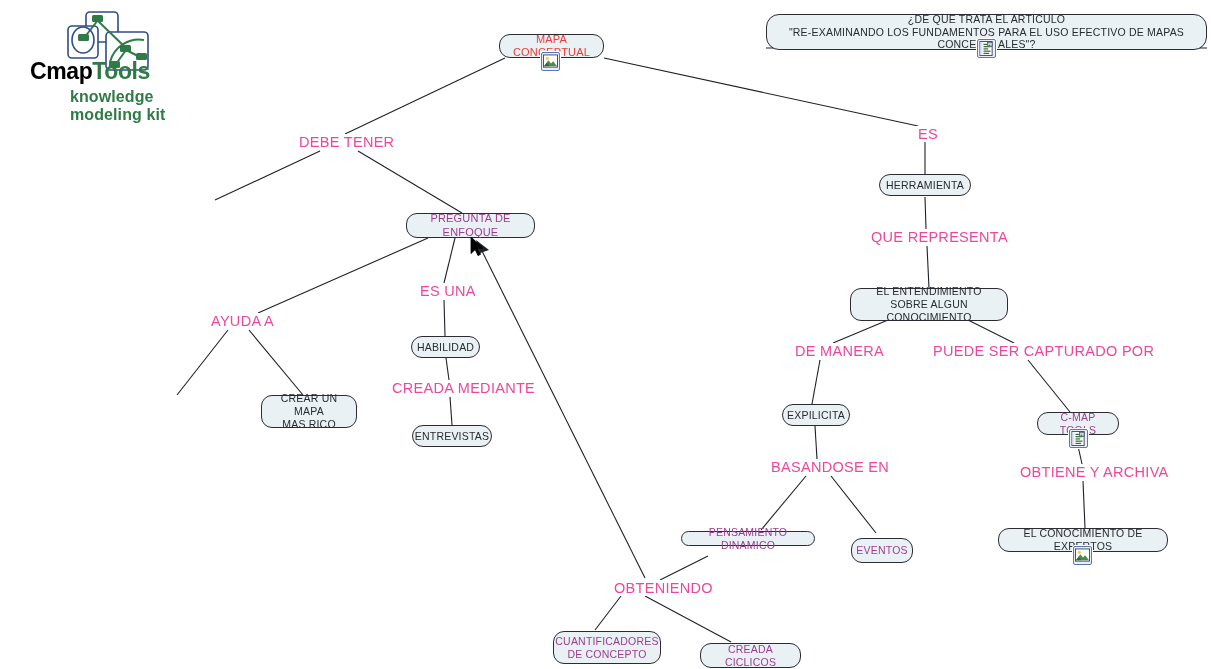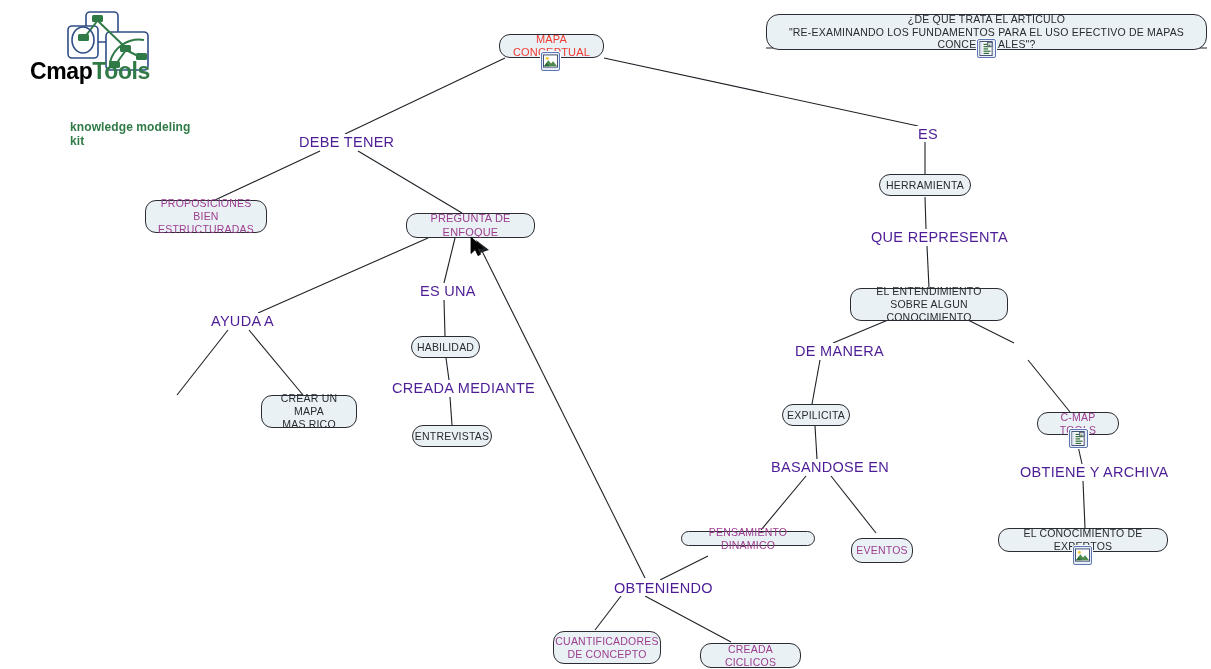--- a/index.html
+++ b/index.html
@@ -46,21 +46,21 @@
   .node.dark  { color: #262b30; }
   .node.red   { color: #ef3a33; }
   .node.plum  { color: #9c3d8f; }
 
   .node-s  { font-size: 10.5px; }
   .node-m  { font-size: 11px; }
 
   
   .link-label {
     position: absolute;
-    color: #4c1d95;
+    color: #ec4899;
     font-size: 14.5px;
     letter-spacing: .3px;
     white-space: nowrap;
     background: #ffffff;
     padding: 0 3px;
     z-index: 4;
   }
 
   
   .badge {
@@ -93,25 +93,24 @@
     font-size: 23px;
     font-weight: 700;
     letter-spacing: -.4px;
   }
   #logo .w-cmap  { color: #000000; }
   #logo .w-tools { color: #2f7a46; }
   #logo .tagline {
     position: absolute;
     left: 54px;
     top: 80px;
-    font-size: 12px;
+    font-size: 16px;
     font-weight: 700;
     color: #2f7a46;
     letter-spacing: .1px;
-    margin-top: 32px;
   }
   #logo svg.mark {
     position: absolute;
     left: 48px;
     top: 2px;
     width: 96px;
     height: 72px;
   }
 
   
@@ -217,24 +216,20 @@
   </div>
   <div class="badge" style="left:541px; top:52px;">
     <svg viewBox="0 0 16 16" xmlns="http://www.w3.org/2000/svg">
       <rect x="0.5" y="1" width="15" height="13" fill="#ffffff" stroke="#3b4a6b" stroke-width="1"></rect>
       <circle cx="4.6" cy="4.6" r="1.7" fill="#f0cf4a"></circle>
       <path d="M1 13 L5.6 6.6 L8.6 10 L10.8 7.6 L15 13 Z" fill="#4e8a4e"></path>
       <path d="M1 13 L4 9.4 L7 13 Z" fill="#2f6b3a"></path>
     </svg>
   </div>
 
-  <div class="node node-s plum" style="left:145px; top:200px; width:122px; height:33px;">
-    <span>PROPOSICIONES
-BIEN ESTRUCTURADAS</span>
-  </div>
 
   <div class="node node-m plum" style="left:406px; top:213px; width:129px; height:25px;">
     <span>PREGUNTA DE ENFOQUE</span>
   </div>
 
 
   <div class="node node-s dark" style="left:261px; top:395px; width:96px; height:33px;">
     <span>CREAR UN MAPA
 MAS RICO</span>
   </div>
@@ -323,20 +318,23 @@
   </div>
   <div class="link-label" style="left:389px; top:380px;">
     <span>CREADA MEDIANTE</span>
   </div>
   <div class="link-label" style="left:868px; top:229px;">
     <span>QUE REPRESENTA</span>
   </div>
   <div class="link-label" style="left:792px; top:343px;">
     <span>DE MANERA</span>
   </div>
+  <div class="link-label" style="left:930px; top:343px;">
+    <span>PUEDE SER CAPTURADO POR</span>
+  </div>
   <div class="link-label" style="left:768px; top:459px;">
     <span>BASANDOSE EN</span>
   </div>
   <div class="link-label" style="left:611px; top:580px;">
     <span>OBTENIENDO</span>
   </div>
   <div class="link-label" style="left:1017px; top:464px;">
     <span>OBTIENE Y ARCHIVA</span>
   </div>
 

